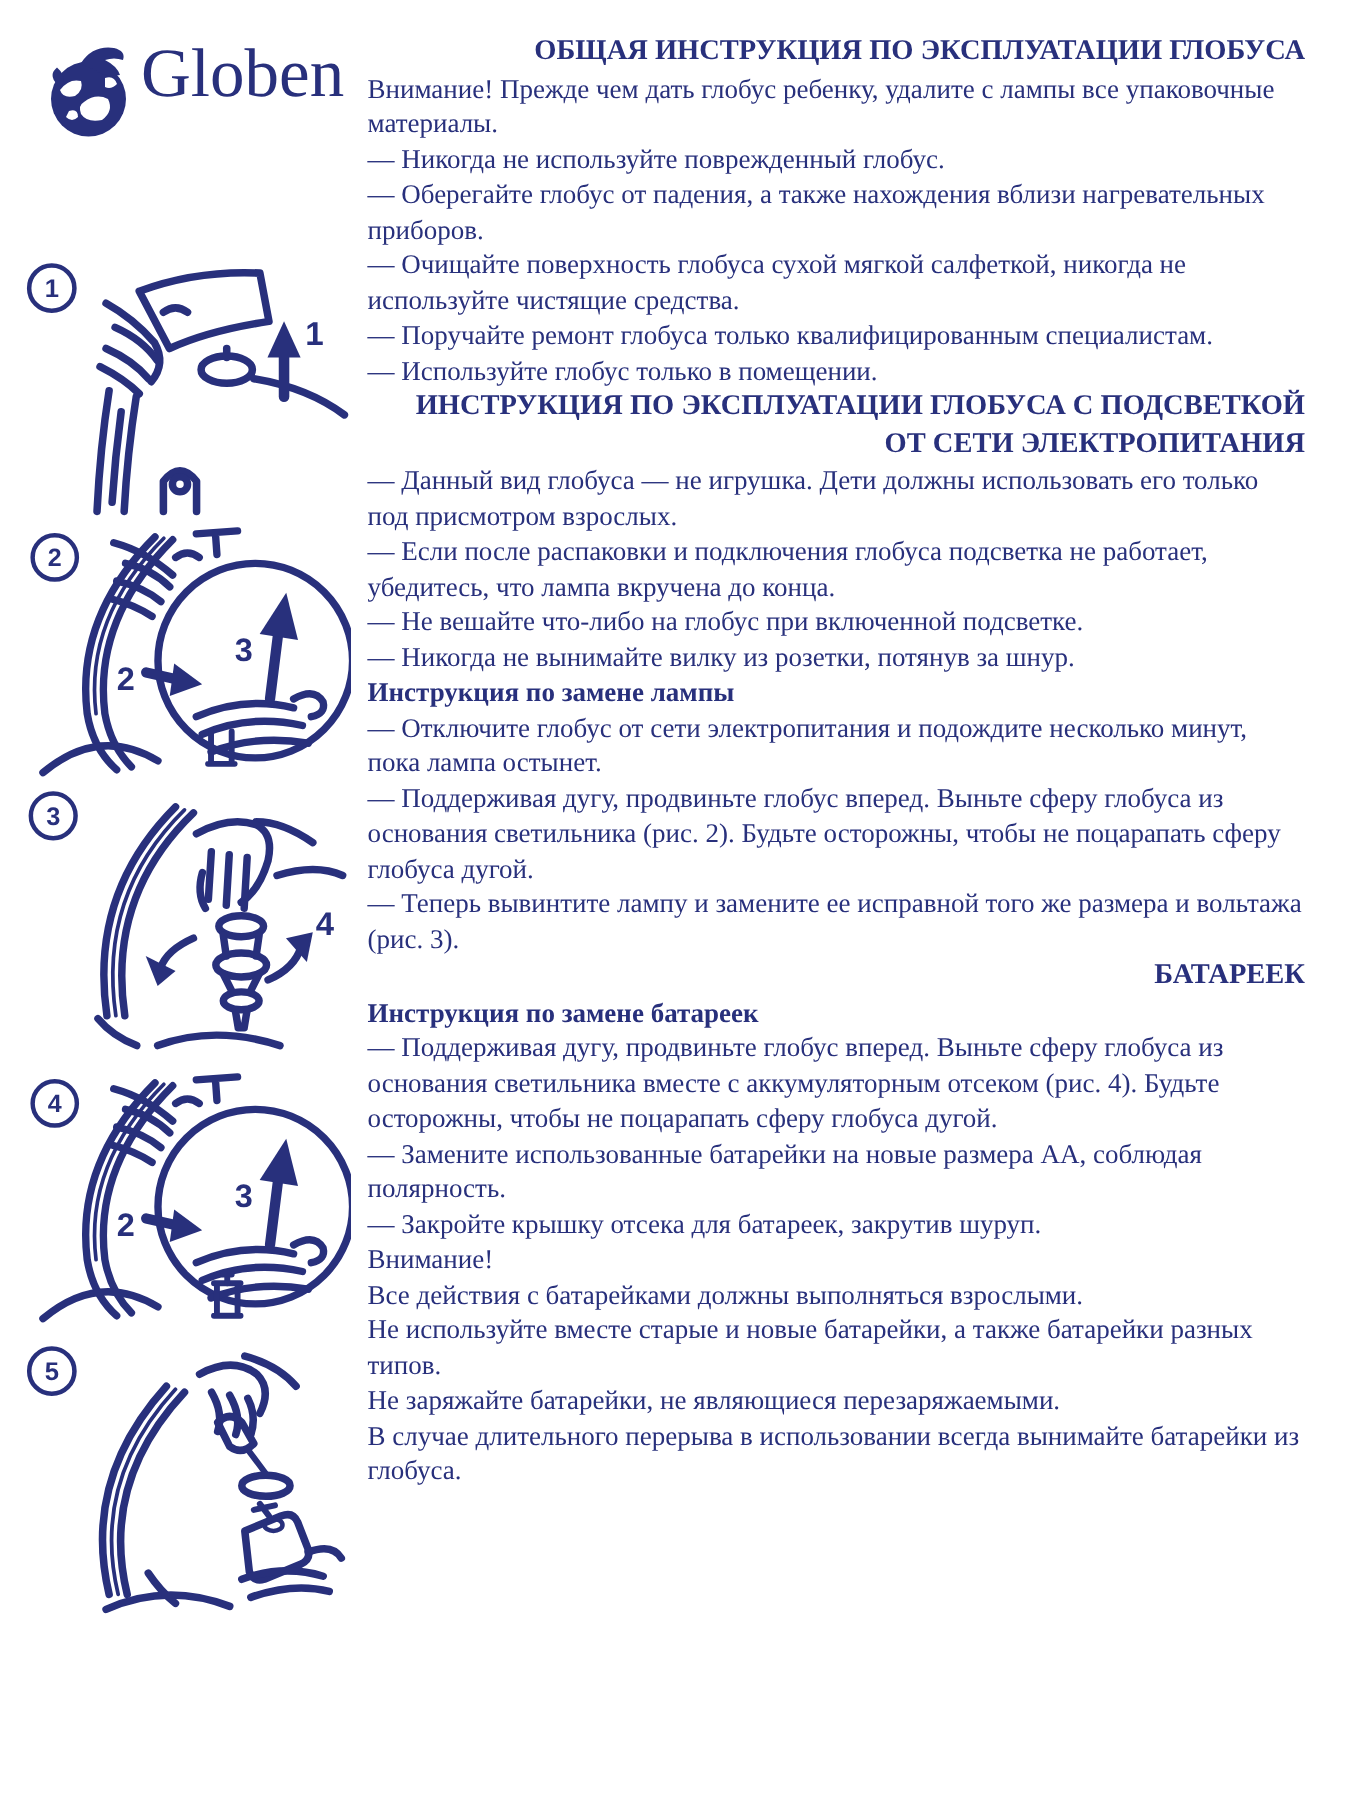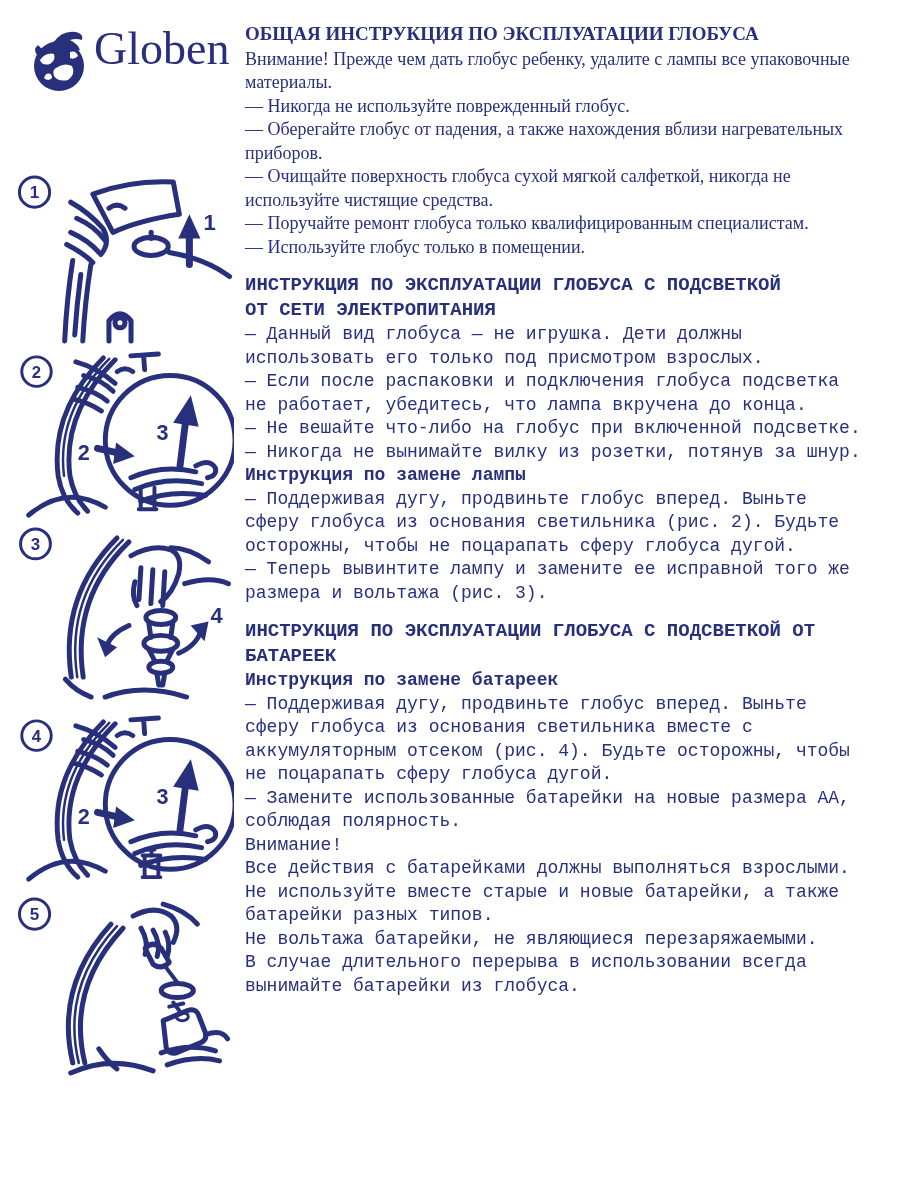--- a/index.html
+++ b/index.html
@@ -23,22 +23,22 @@
   .art  { stroke:var(--ink); fill:none; stroke-width:5; stroke-linecap:round; stroke-linejoin:round; }
   .thin { stroke-width:3; }
   .lbl  { fill:var(--ink); stroke:none; font-family:"Liberation Sans", sans-serif; font-weight:bold; font-size:22px; }
   .badge-n { fill:var(--ink); stroke:none; font-family:"Liberation Sans", sans-serif; font-weight:bold; font-size:17px; text-anchor:middle; }
   .head-fill { fill:var(--ink); stroke:none; }
   
   .content {
     position:absolute; left:245px; top:22px; width:625px;
     font-size:18px; line-height:23.5px;
   }
-  .sec + .sec { margin-top:14px;font-family:Liberation Mono, monospace; }
-  .sec-title { font-weight:bold; font-size:19px; line-height:24.5px; margin:0 0 1px 0; }
+  .sec + .sec { margin-top:0; }
+  .sec-title { font-weight:bold; font-size:19px; line-height:24.5px; margin:0 0 1px 0;text-align:right; }
   .sec-title div { margin:0; }
   p { margin:0; }
   .subhead { font-weight:bold; }
 </style>
 </head>
 <body>
 
 <div class="page">
 
   <aside class="left-col">
@@ -234,34 +234,35 @@
     <section class="sec">
       <h2 class="sec-title">
         <div>ИНСТРУКЦИЯ ПО ЭКСПЛУАТАЦИИ ГЛОБУСА С ПОДСВЕТКОЙ</div>
         <div>ОТ СЕТИ ЭЛЕКТРОПИТАНИЯ</div>
       </h2>
       <p>— Данный вид глобуса — не игрушка. Дети должны использовать его только под присмотром взрослых.</p>
       <p>— Если после распаковки и подключения глобуса подсветка не работает, убедитесь, что лампа вкручена до конца.</p>
       <p>— Не вешайте что-либо на глобус при включенной подсветке.</p>
       <p>— Никогда не вынимайте вилку из розетки, потянув за шнур.</p>
       <p class="subhead">Инструкция по замене лампы</p>
+      <p>— Отключите глобус от сети электропитания и подождите несколько минут, пока лампа остынет.</p>
       <p>— Поддерживая дугу, продвиньте глобус вперед. Выньте сферу глобуса из основания светильника (рис. 2). Будьте осторожны, чтобы не поцарапать сферу глобуса дугой.</p>
       <p>— Теперь вывинтите лампу и замените ее исправной того же размера и вольтажа (рис. 3).</p>
     </section>
 
     <section class="sec">
       <h2 class="sec-title">
-        <div>ИНСТРУКЦИЯ ПО ЭКСПЛУАТАЦИИ ГЛОБУСА С ПОДСВЕТКОЙ ОТ</div>
         <div>БАТАРЕЕК</div>
       </h2>
       <p class="subhead">Инструкция по замене батареек</p>
       <p>— Поддерживая дугу, продвиньте глобус вперед. Выньте сферу глобуса из основания светильника вместе с аккумуляторным отсеком (рис. 4). Будьте осторожны, чтобы не поцарапать сферу глобуса дугой.</p>
       <p>— Замените использованные батарейки на новые размера АА, соблюдая полярность.</p>
+      <p>— Закройте крышку отсека для батареек, закрутив шуруп.</p>
       <p>Внимание!</p>
       <p>Все действия с батарейками должны выполняться взрослыми.</p>
       <p>Не используйте вместе старые и новые батарейки, а также батарейки разных типов.</p>
-      <p>Не вольтажа батарейки, не являющиеся перезаряжаемыми.</p>
+      <p>Не заряжайте батарейки, не являющиеся перезаряжаемыми.</p>
       <p>В случае длительного перерыва в использовании всегда вынимайте батарейки из глобуса.</p>
 
     </section>
 
   </main>
 </div>
 
 </body></html>

